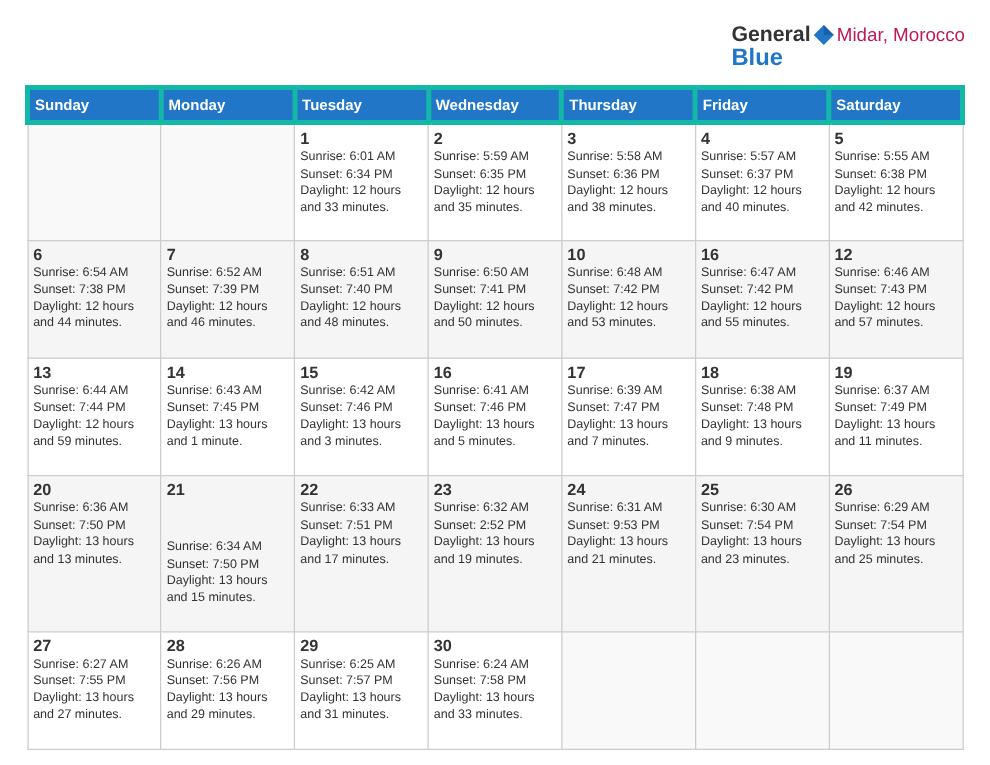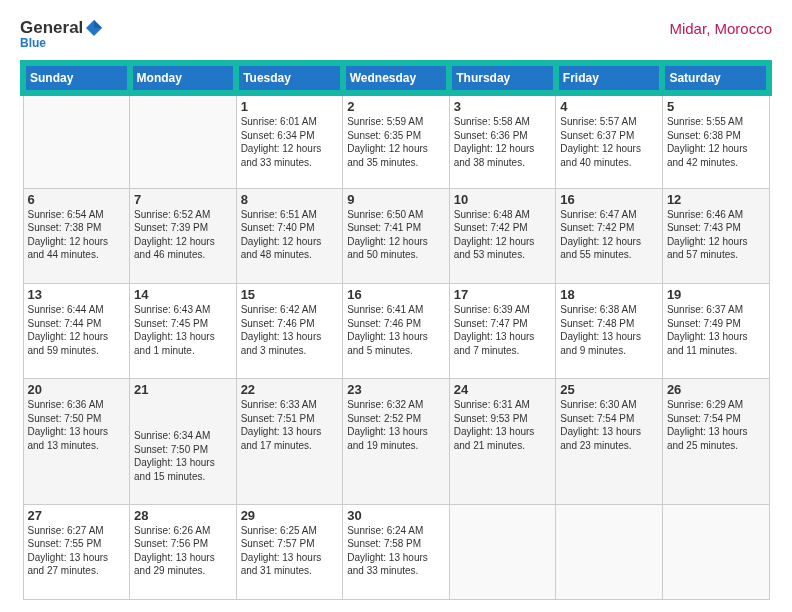--- a/index.html
+++ b/index.html
@@ -12,21 +12,21 @@
     }
     .page {
       width: 792px;
       height: 612px;
       padding: 18px 20px 12px 20px;
       display: flex;
       flex-direction: column;
     }
     .header {
       display: flex;
-      justify-content: space-between;
+      justify-content: flex-end;
       align-items: flex-start;
       margin-bottom: 10px;
     }
     .logo {
       display: flex;
       align-items: center;
     }
     .logo-general { color: #333; }
     .logo-blue { color: #1a5fa8; }
     .title-block {
@@ -50,21 +50,21 @@
       width: 100%;
       table-layout: fixed;
     }
     .calendar th {
       background: #2176c7;
       color: #fff;
       font-size: 12px;
       font-weight: bold;
       padding: 5px 4px;
       text-align: left;
-      border: 6px solid #14b8a6;
+      border: 4px solid #14b8a6;
     }
     .calendar td {
       vertical-align: top;
       border: 1px solid #ccc;
       padding: 3px 4px;
       font-size: 10.2px;
       color: #222;
       height: 82px;
       width: 113px;
     }
@@ -94,21 +94,21 @@
   <div class="header">
     <div class="logo">
       <div>
         <div style="display:flex;align-items:center;">
           <span class="logo-general" style="font-size:17px;font-weight:bold;color:#333;">General</span>
           <svg width="20" height="20" viewBox="0 0 20 20" style="margin-left:1px;">
             <polygon points="10,2 18,10 10,18 2,10" fill="#2176c7"></polygon>
             <polygon points="10,2 18,10 10,10" fill="#1a5fa8"></polygon>
           </svg>
         </div>
-        <div class="logo-blue" style="font-size:12px;font-weight:bold;color:#2176c7;margin-top:-2px;">Blue</div>
+        <div class="logo-blue" style="font-size:19px;font-weight:bold;color:#2176c7;margin-top:-2px;">Blue</div>
       </div>
     </div>
     <div class="title-block">
       <div class="location">Midar, Morocco</div>
     </div>
   </div>
 
   <table class="calendar">
     <thead>
       <tr>

